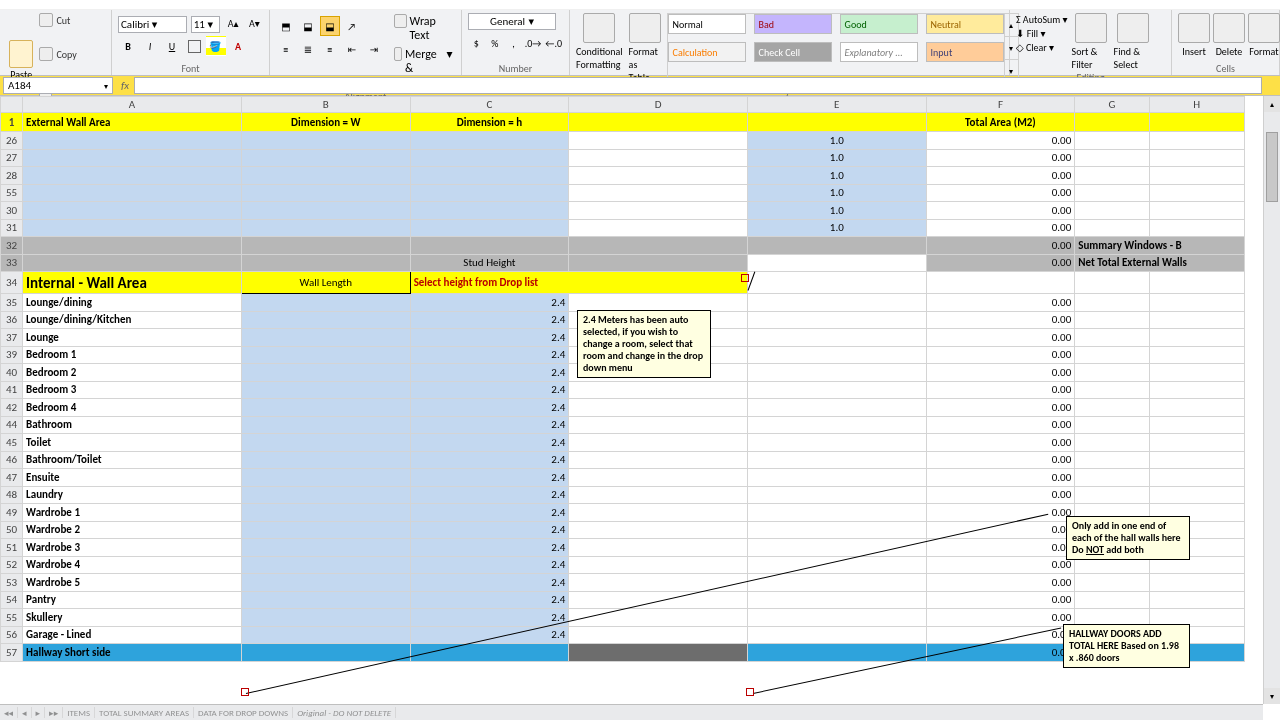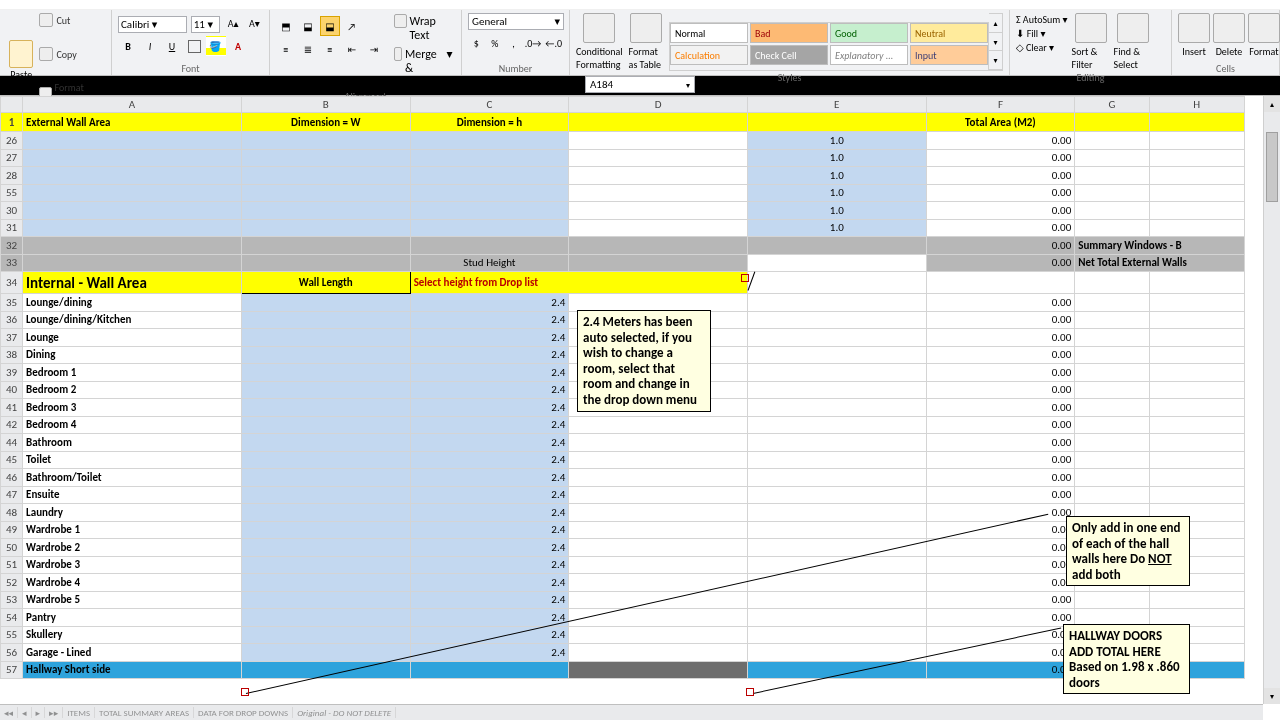--- a/index.html
+++ b/index.html
@@ -19,57 +19,57 @@
 .sicon { width:14px; height:14px; border:1px solid #aaa; background:#eee; border-radius:2px; }
 
 .font-top { display:flex; align-items:flex-end; gap:4px; }
 .font-sel, .size-sel { border:1px solid #abadb3; background:#fff; font-size:11px; padding:1px 2px; }
 .font-sel { width:80px; } .size-sel { width:34px; }
 .font-bot, .align-top, .align-bot, .num-top, .num-bot { display:flex; gap:2px; margin-top:3px; }
 .rbtn { width:20px; height:20px; border:1px solid transparent; display:flex; align-items:center; justify-content:center; font-size:10px; }
 .rbtn.active { background:#fcd36d; border-color:#d9a300; }
 .brd { border:1px solid #666; width:13px; height:13px; }
 .wrap-lbl { display:flex; align-items:flex-start; gap:3px; font-size:12px; padding:1px 4px; }
-.num-fmt { border:1px solid #abadb3; background:#fff; width:96px; font-size:11px; padding:1px 3px; display:flex; justify-content:space-between; }
+.num-fmt { border:1px solid #abadb3; background:#fff; width:88px; font-size:11px; padding:1px 21px; display:flex; justify-content:space-between; }
 
 .styles-body { display:flex; gap:6px; }
 .sbtn { display:flex; flex-direction:column; align-items:center; font-size:10px; width:48px; }
 .sbtn .sicon { width:32px; height:30px; margin-bottom:2px; }
-.style-gallery { display:grid; grid-template-columns:repeat(4,78px); grid-template-rows:20px 20px; gap:2px; border:1px solid #cfcfcf;margin-top:9px; }
+.style-gallery { display:grid; grid-template-columns:repeat(4,78px); grid-template-rows:20px 20px; gap:8px; border:1px solid #cfcfcf; }
 .swatch { border:1px solid #bdbdbd; font-size:10px; display:flex; align-items:center; padding:0 4px; overflow:hidden; white-space:nowrap; }
 .arrows { width:14px; display:flex; flex-direction:column; border:1px solid #cfcfcf; border-left:none; }
 .arrows div { flex:1; display:flex; align-items:center; justify-content:center; font-size:8px; border-bottom:1px solid #cfcfcf; }
 
 
-.fbar { height:20px; border-bottom:1px solid #bfbfbf; display:flex; align-items:center; background:#000000;flex-direction:column; }
+.fbar { height:20px; border-bottom:1px solid #bfbfbf; display:flex; align-items:center; background:#fde047; }
 .namebox { width:110px; border:1px solid #abadb3; background:#fff; padding:1px 4px; font-size:11px; display:flex; justify-content:space-between; align-items:center; margin:0 3px; }
 .fx { width:18px; text-align:center; font-style:italic; color:#666; }
 .finput { flex:1; border:1px solid #abadb3; background:#fff; height:17px; margin-right:18px; }
 
 
 .grid-wrap { position:relative; width:1262px; height:604px; overflow:hidden; }
 table { border-collapse:collapse; table-layout:fixed; width:1245px; }
 th,td { border:1px solid #d4d4d4; height:17.5px; font-size:11px; padding:0 3px; overflow:hidden; white-space:nowrap; }
 .colhdr th { background:#e9eaec; font-weight:normal; text-align:center; color:#444; height:16px; }
 .rowhdr { background:#e9eaec; text-align:center; color:#444; width:22px; }
 .hdr-row td { background:#ffff00; font-weight:bold; height:19px; }
 .sub-row td { background:#b7b7b7; }
 .int-title { background:#ffff00; font-size:15px; font-weight:bold; }
-.int-h2 { background:#ffff00; font-weight:bold; text-align:center; }
+.int-h2 { background:#ffff00; font-weight:normal; text-align:center; }
 .int-red { background:#ffff00; color:#b80000; font-weight:bold;margin-left:24px; }
 .sel-blue { background:#c3d8f0 !important; }
 .r-num { text-align:right; }
 .r-ctr { text-align:center; }
 .bold { font-weight:bold; }
 .hl-row td { background:#2ea3dc; }
 .sum-txt { font-weight:bold; }
 .dark-cell { background:#6d6d6d !important; }
 
 
-.comment { position:absolute; background:#ffffe1; border:1.5px solid #000; font-size:13px; font-weight:bold; padding:3px 5px; line-height:1.2; }
+.comment { position:absolute; background:#ffffe1; border:1.5px solid #000; font-size:10px; font-weight:bold; padding:3px 5px; line-height:1.2; }
 .leader { position:absolute; border-top:1px solid #000; transform-origin:left center; }
 
 
 .vscroll { position:absolute; right:0; top:96px; width:17px; bottom:16px; background:#e9eaec; border-left:1px solid #cfcfcf; }
 .vthumb { position:absolute; left:2px; right:2px; top:36px; height:70px; background:#c8c8c8; border:1px solid #9f9f9f; }
 .sbtnv { position:absolute; left:0; right:0; height:16px; background:#e3e3e3; display:flex; align-items:center; justify-content:center; font-size:8px; }
 
 
 .sheet-tabs { position:absolute; bottom:0; left:0; right:17px; height:16px; background:#e9eaec; border-top:1px solid #bfbfbf; display:flex; align-items:center; font-size:9px; color:#555; }
 .sheet-tabs span { padding:0 4px; border-right:1px solid #ccc; opacity:.6; }
@@ -186,21 +186,21 @@
           <div class="sicon"></div>
           <span>Conditional Formatting</span>
         </div>
       <div class="sbtn">
           <div class="sicon"></div>
           <span>Format as Table</span>
         </div>
       <div style="display:flex">
         <div class="style-gallery" id="gallery">
             <div class="swatch" style="background: rgb(255, 255, 255); color: rgb(0, 0, 0);">Normal</div>
-            <div class="swatch" style="background: #fdba74; color: rgb(156, 0, 6);">Bad</div>
+            <div class="swatch" style="background: #c4b5fd; color: rgb(156, 0, 6);">Bad</div>
             <div class="swatch" style="background: rgb(198, 239, 206); color: rgb(0, 97, 0);">Good</div>
             <div class="swatch" style="background: rgb(255, 235, 156); color: rgb(156, 101, 0);">Neutral</div>
             <div class="swatch" style="background: rgb(242, 242, 242); color: rgb(250, 125, 0);">Calculation</div>
             <div class="swatch" style="background: rgb(165, 165, 165); color: rgb(255, 255, 255);">Check Cell</div>
             <div class="swatch" style="background: rgb(255, 255, 255); color: rgb(127, 127, 127); font-style: italic;">Explanatory ...</div>
             <div class="swatch" style="background: rgb(255, 204, 153); color: rgb(63, 63, 118);">Input</div>
           </div>
         <div class="arrows">
             <div>▴</div>
             <div>▾</div>
@@ -423,31 +423,20 @@
           <td class="bold">Lounge</td>
           <td class="sel-blue"></td>
           <td class="sel-blue r-num">2.4</td>
           <td></td>
           <td></td>
           <td class="r-num">0.00</td>
           <td></td>
           <td></td>
         </tr>
         <tr>
-          <td class="rowhdr">38</td>
-          <td class="bold">Dining</td>
-          <td class="sel-blue"></td>
-          <td class="sel-blue r-num">2.4</td>
-          <td></td>
-          <td></td>
-          <td class="r-num">0.00</td>
-          <td></td>
-          <td></td>
-        </tr>
-        <tr>
           <td class="rowhdr">39</td>
           <td class="bold">Bedroom 1</td>
           <td class="sel-blue"></td>
           <td class="sel-blue r-num">2.4</td>
           <td></td>
           <td></td>
           <td class="r-num">0.00</td>
           <td></td>
           <td></td>
         </tr>

